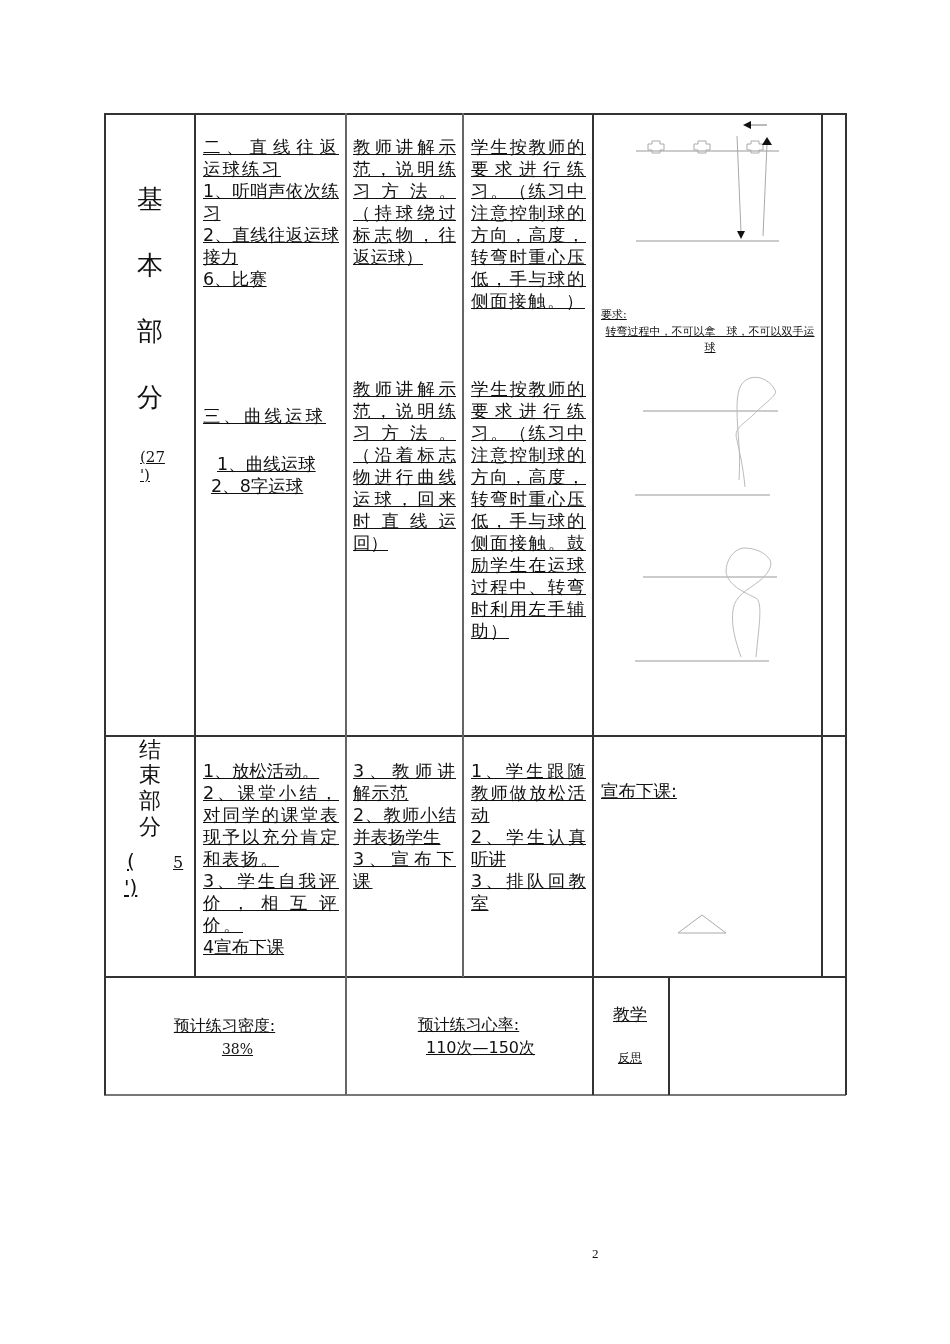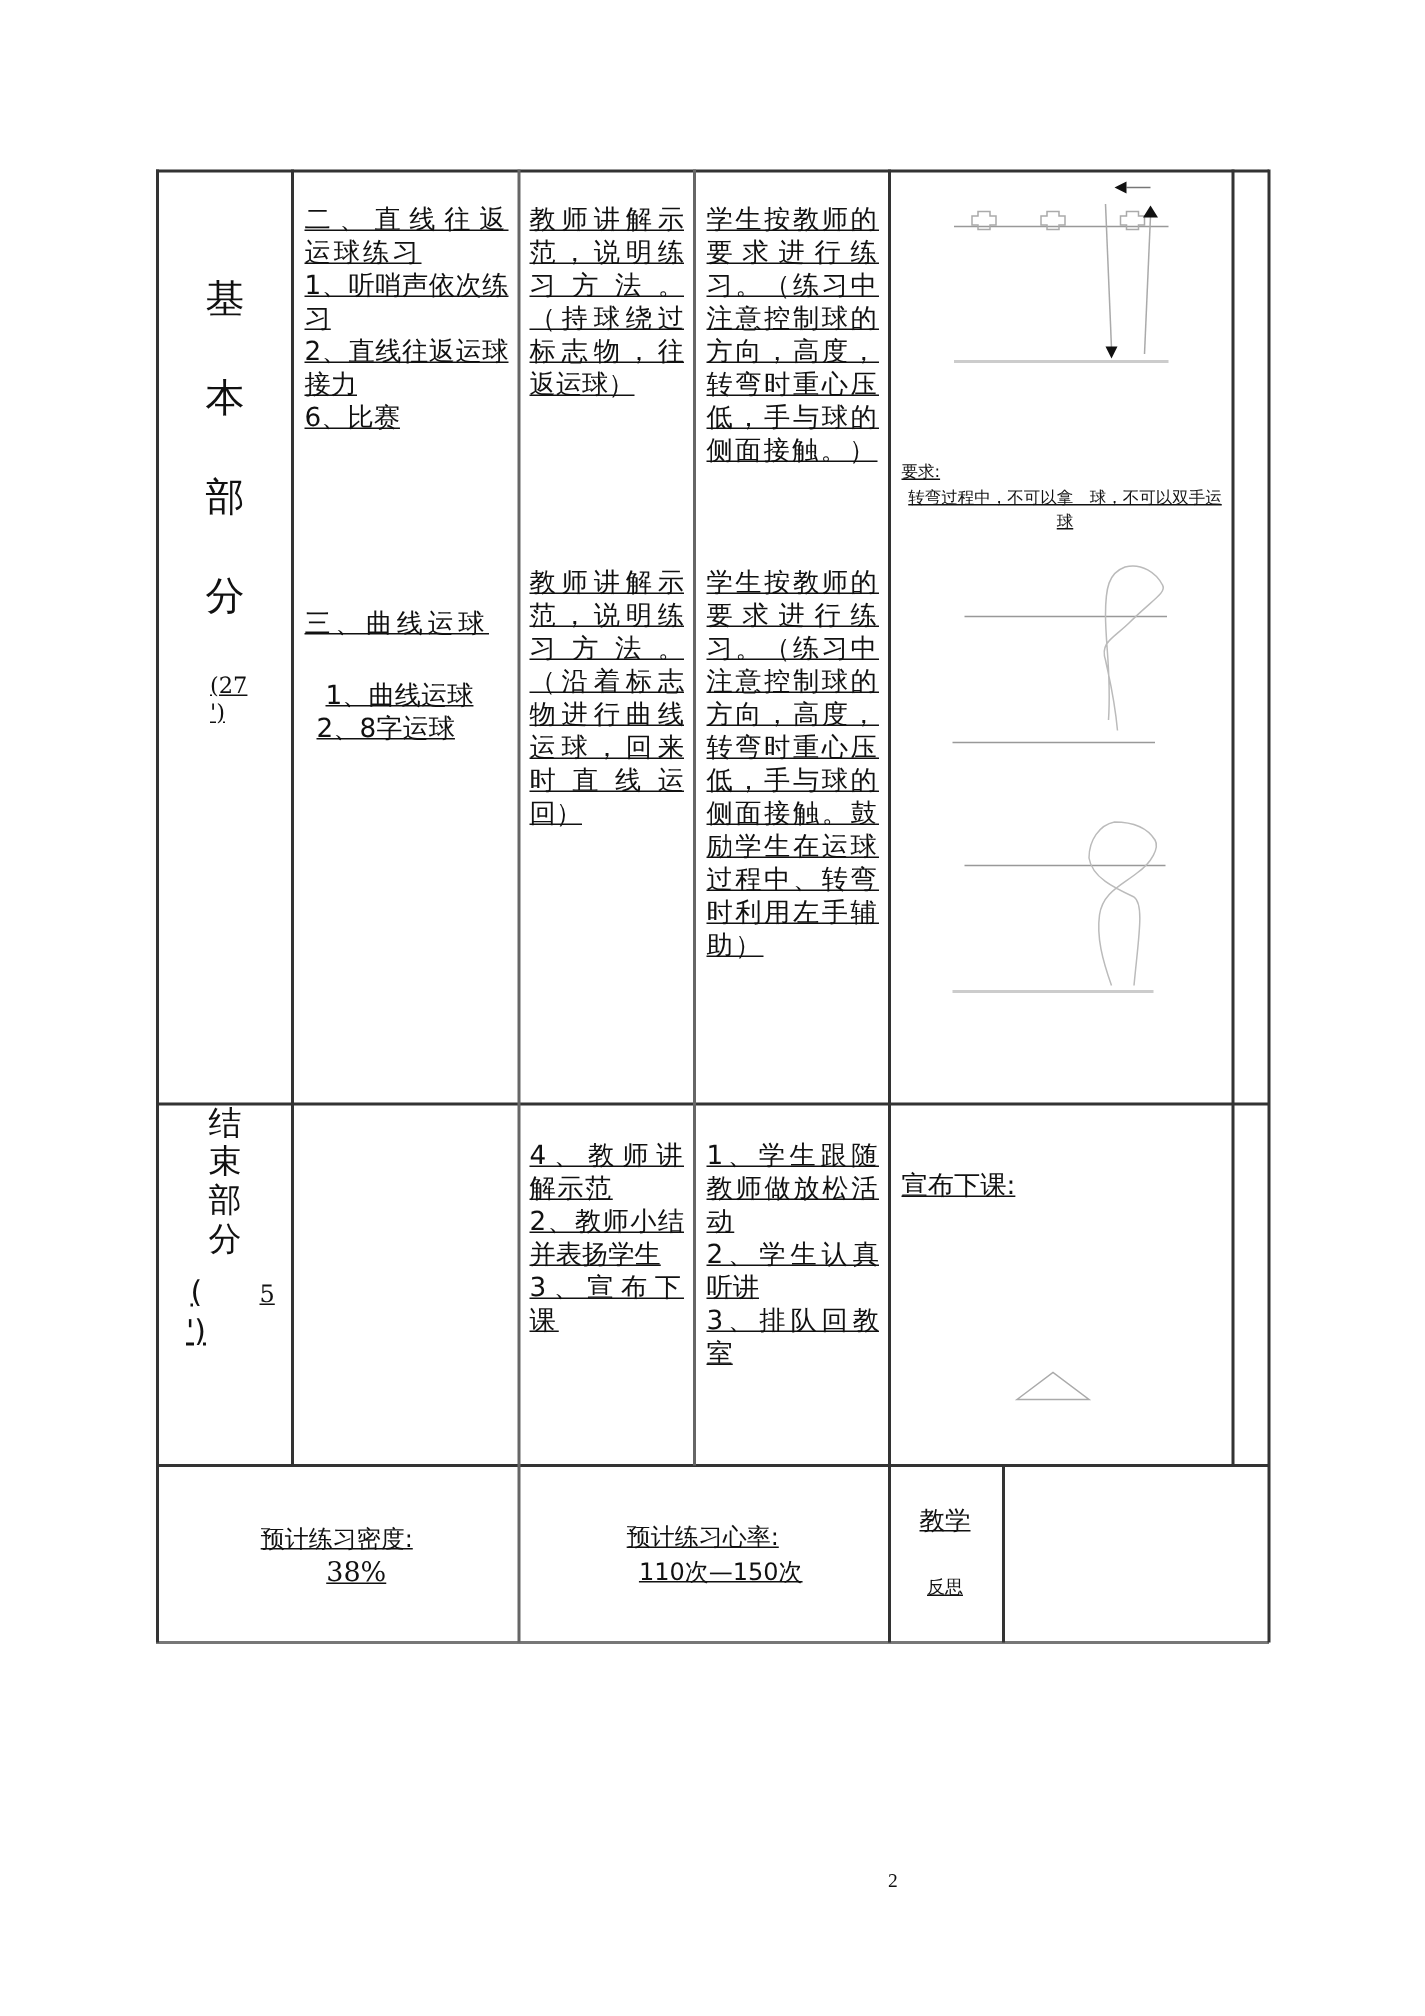--- a/index.html
+++ b/index.html
@@ -93,40 +93,46 @@
   </svg>
 
   <div class="section-label" style="left:130px;top:737px;width:40px;font-size:22px;line-height:25px;">结</div>
   <div class="section-label" style="left:130px;top:762px;width:40px;font-size:22px;line-height:25px;">束</div>
   <div class="section-label" style="left:130px;top:788px;width:40px;font-size:22px;line-height:25px;">部</div>
   <div class="section-label" style="left:130px;top:814px;width:40px;font-size:22px;line-height:25px;">分</div>
   <div class="cell-text" style="left:127px;top:850px;font-size:20px;">(</div>
   <div class="cell-text serifnum" style="left:173px;top:852px;font-size:16px;">5</div>
   <div class="cell-text" style="left:124px;top:876px;font-size:20px;">')</div>
 
+  <div class="cell-text just" style="left:203px;top:760px;width:136px;">
+    <span class="line-item">1、放松活动。</span>
+    <span class="line-item" style="letter-spacing:1.5px;">2、课堂小结，对同学的课堂表现予以充分肯定和表扬。</span>
+    <span class="line-item" style="letter-spacing:2.5px;">3、学生自我评价，相互评价。</span>
+    <span class="line-item">4宣布下课</span>
+  </div>
 
   <div class="cell-text just" style="left:353px;top:760px;width:103px;">
-    <span class="line-item" style="letter-spacing:1px;">4、教师讲解示范</span>
+    <span class="line-item" style="letter-spacing:1px;">3、教师讲解示范</span>
     <span class="line-item">2、教师小结并表扬学生</span>
     <span class="line-item" style="letter-spacing:2px;">3、宣布下课</span>
   </div>
 
   <div class="cell-text just" style="left:471px;top:760px;width:115px;">
     <span class="line-item" style="letter-spacing:1px;">1、学生跟随教师做放松活动</span>
     <span class="line-item">2、学生认真听讲</span>
     <span class="line-item">3、排队回教室</span>
   </div>
 
   <div class="cell-text" style="left:601px;top:780px;">宣布下课:</div>
   <svg class="diagram" style="left:676px;top:913px;" width="52" height="22" viewBox="0 0 52 22">
     <polygon points="2,20 26,2 50,20" fill="none" stroke="#aaa" stroke-width="1"></polygon>
   </svg>
 
   <div class="cell-text" style="left:104px;top:1015px;width:241px;text-align:center;font-size:16px;">预计练习密度:</div>
-  <div class="cell-text serifnum" style="left:104px;top:1038px;width:267px;text-align:center;font-size:18px;">38%</div>
+  <div class="cell-text serifnum" style="left:104px;top:1038px;width:267px;text-align:center;font-size:14px;">38%</div>
 
   <div class="cell-text" style="left:345px;top:1014px;width:247px;text-align:center;font-size:16px;">预计练习心率:</div>
   <div class="cell-text" style="left:345px;top:1037px;width:247px;text-align:center;font-size:16px;margin-left:12px;">110次—150次</div>
 
   <div class="cell-text" style="left:592px;top:1003px;width:76px;text-align:center;font-size:17px;">教学</div>
   <div class="cell-text" style="left:592px;top:1047px;width:76px;text-align:center;font-size:12px;">反思</div>
   <div class="cell-text" style="left:676px;top:1000px;width:160px;height:80px;"></div>
 
   <div class="pageno">2</div>
 </div>

